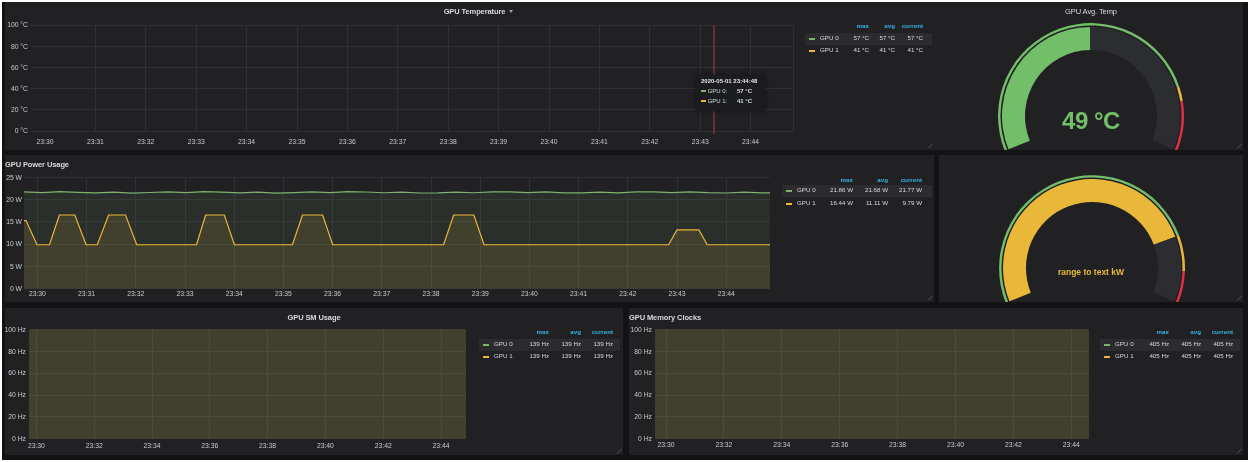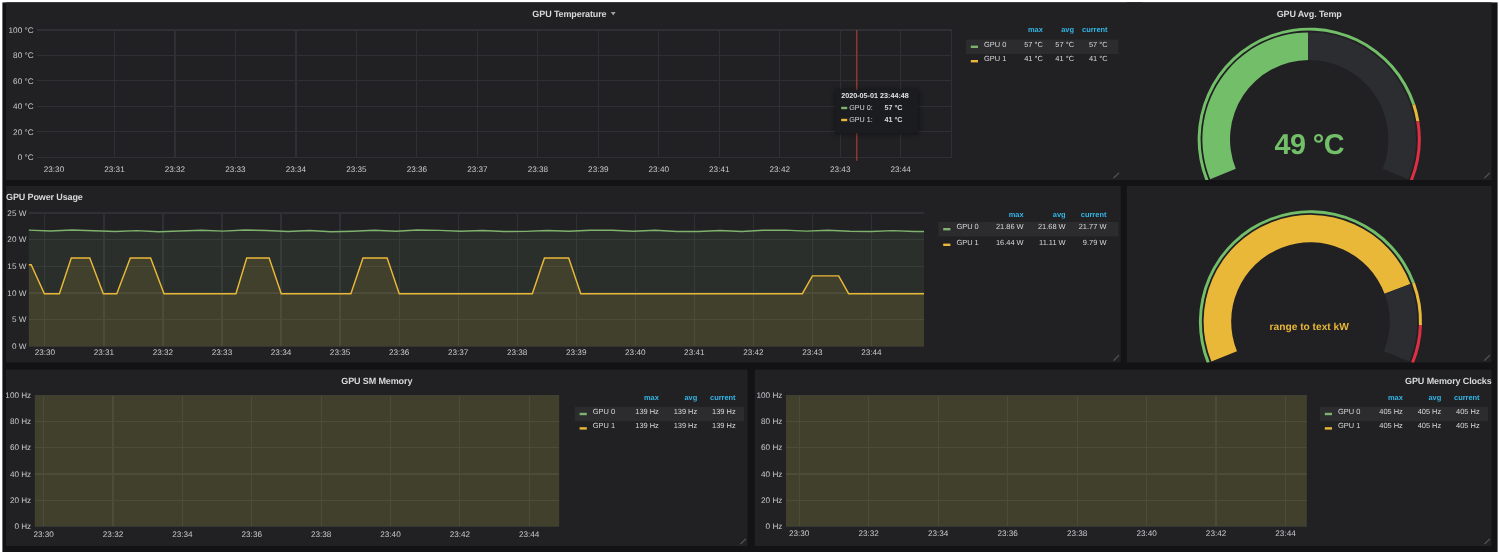--- a/index.html
+++ b/index.html
@@ -65,21 +65,21 @@
 <div style="position:absolute;left:804px;top:47.8px;width:6px;height:2px;background:#eab839"></div>
 <div style="position:absolute;left:815px;top:43.8px;font-size:6.2px;color:#d8d9da;white-space:nowrap">GPU 1</div>
 <div style="position:absolute;left:804px;top:43.8px;width:60px;text-align:right;font-size:6.2px;color:#d8d9da;white-space:nowrap">41 °C</div>
 <div style="position:absolute;left:830px;top:43.8px;width:60px;text-align:right;font-size:6.2px;color:#d8d9da;white-space:nowrap">41 °C</div>
 <div style="position:absolute;left:858px;top:43.8px;width:60px;text-align:right;font-size:6.2px;color:#d8d9da;white-space:nowrap">41 °C</div>
       <svg width="929" height="148" style="position:absolute;left:0;top:0;pointer-events:none">
         <line x1="923" y1="146.5" x2="927.5" y2="142" stroke="#58585c" stroke-width="1"></line>
       </svg>
     </div>
 <div style="position:absolute;left:937px;top:0px;width:304px;height:148px;background:#212124">
-      <div style="position:absolute;left:0;top:5px;width:100%;text-align:center;font-size:7.5px;font-weight:bold;color:#d8d9da;letter-spacing:-0.1px">GPU Avg. Temp</div>
+      <div style="position:absolute;left:0;top:5px;width:100%;text-align:center;font-size:7.5px;font-weight:normal;color:#d8d9da;letter-spacing:-0.1px">GPU Avg. Temp</div>
       <svg width="304" height="148" viewBox="0 0 304 148" style="position:absolute;left:0;top:0">
 <path d="M69.48,147.34 A89,89 0 0 1 150.96,25.01 L151.23,48.00 A66,66 0 0 0 90.81,138.72 Z" fill="#73bf69"></path>
 <path d="M150.96,25.01 A89,89 0 0 1 234.52,147.34 L213.19,138.72 A66,66 0 0 0 151.23,48.00 Z" fill="#2c2d31"></path>
 <path d="M65.77,148.84 A93,93 0 1 1 240.29,84.77 L237.91,85.55 A90.5,90.5 0 1 0 68.09,147.90 Z" fill="#73bf69"></path>
 <path d="M240.29,84.77 A93,93 0 0 1 243.76,98.87 L241.30,99.28 A90.5,90.5 0 0 0 237.91,85.55 Z" fill="#eab839"></path>
 <path d="M243.76,98.87 A93,93 0 0 1 238.23,148.84 L235.91,147.90 A90.5,90.5 0 0 0 241.30,99.28 Z" fill="#e02f44"></path>
 <text x="152" y="126.5" text-anchor="middle" font-size="24" font-weight="bold" letter-spacing="-0.5" fill="#73bf69">49 °C</text>
 </svg>
       <svg width="304" height="148" style="position:absolute;left:0;top:0;pointer-events:none">
         <line x1="298" y1="146.5" x2="302.5" y2="142" stroke="#58585c" stroke-width="1"></line>
@@ -160,21 +160,21 @@
 <path d="M66.77,147.84 A93,93 0 1 1 240.08,80.34 L237.74,81.22 A90.5,90.5 0 1 0 69.09,146.90 Z" fill="#73bf69"></path>
 <path d="M240.08,80.34 A93,93 0 0 1 245.95,115.99 L243.45,115.91 A90.5,90.5 0 0 0 237.74,81.22 Z" fill="#eab839"></path>
 <path d="M245.95,115.99 A93,93 0 0 1 239.23,147.84 L236.91,146.90 A90.5,90.5 0 0 0 243.45,115.91 Z" fill="#e02f44"></path>
 <text x="152" y="120" text-anchor="middle" font-size="8.5" font-weight="bold" fill="#eab839">range to text kW</text>
 </svg>
       <svg width="304" height="147" style="position:absolute;left:0;top:0;pointer-events:none">
         <line x1="298" y1="145.5" x2="302.5" y2="141" stroke="#58585c" stroke-width="1"></line>
       </svg>
     </div>
 <div style="position:absolute;left:3px;top:306px;width:618px;height:147px;background:#212124">
-      <div style="position:absolute;left:0;top:5px;width:100%;text-align:center;font-size:7.5px;font-weight:bold;color:#d8d9da;letter-spacing:-0.1px">GPU SM Memory</div>
+      <div style="position:absolute;left:0;top:5px;width:100%;text-align:center;font-size:7.5px;font-weight:bold;color:#d8d9da;letter-spacing:-0.1px">GPU SM Usage</div>
       <svg width="618" height="147" viewBox="0 0 618 147" style="position:absolute;left:0;top:0">
 <line x1="24" y1="21.5" x2="461" y2="21.5" stroke="#2e3033" stroke-width="1" shape-rendering="crispEdges"></line>
 <line x1="24" y1="43.3" x2="461" y2="43.3" stroke="#2e3033" stroke-width="1" shape-rendering="crispEdges"></line>
 <line x1="24" y1="65.1" x2="461" y2="65.1" stroke="#2e3033" stroke-width="1" shape-rendering="crispEdges"></line>
 <line x1="24" y1="87.0" x2="461" y2="87.0" stroke="#2e3033" stroke-width="1" shape-rendering="crispEdges"></line>
 <line x1="24" y1="108.8" x2="461" y2="108.8" stroke="#2e3033" stroke-width="1" shape-rendering="crispEdges"></line>
 <line x1="24" y1="130.6" x2="461" y2="130.6" stroke="#2e3033" stroke-width="1" shape-rendering="crispEdges"></line>
 <line x1="31.4" y1="21.5" x2="31.4" y2="130.6" stroke="#2e3033" stroke-width="1" shape-rendering="crispEdges"></line>
 <line x1="89.2" y1="21.5" x2="89.2" y2="130.6" stroke="#2e3033" stroke-width="1" shape-rendering="crispEdges"></line>
 <line x1="147.0" y1="21.5" x2="147.0" y2="130.6" stroke="#2e3033" stroke-width="1" shape-rendering="crispEdges"></line>
@@ -212,21 +212,21 @@
 <div style="position:absolute;left:478px;top:48px;width:6px;height:2px;background:#eab839"></div>
 <div style="position:absolute;left:489px;top:44px;font-size:6.2px;color:#d8d9da;white-space:nowrap">GPU 1</div>
 <div style="position:absolute;left:484px;top:44px;width:60px;text-align:right;font-size:6.2px;color:#d8d9da;white-space:nowrap">139 Hz</div>
 <div style="position:absolute;left:516px;top:44px;width:60px;text-align:right;font-size:6.2px;color:#d8d9da;white-space:nowrap">139 Hz</div>
 <div style="position:absolute;left:548px;top:44px;width:60px;text-align:right;font-size:6.2px;color:#d8d9da;white-space:nowrap">139 Hz</div>
       <svg width="618" height="147" style="position:absolute;left:0;top:0;pointer-events:none">
         <line x1="612" y1="145.5" x2="616.5" y2="141" stroke="#58585c" stroke-width="1"></line>
       </svg>
     </div>
 <div style="position:absolute;left:627px;top:306px;width:614px;height:147px;background:#212124">
-      <div style="position:absolute;left:0;top:5px;width:100%;text-align:right;font-size:7.5px;font-weight:bold;color:#d8d9da;letter-spacing:-0.1px">GPU Memory Clocks</div>
+      <div style="position:absolute;left:0;top:5px;width:100%;text-align:left;font-size:7.5px;font-weight:bold;color:#d8d9da;letter-spacing:-0.1px">GPU Memory Clocks</div>
       <svg width="614" height="147" viewBox="0 0 614 147" style="position:absolute;left:0;top:0">
 <line x1="26" y1="21.5" x2="460" y2="21.5" stroke="#2e3033" stroke-width="1" shape-rendering="crispEdges"></line>
 <line x1="26" y1="43.3" x2="460" y2="43.3" stroke="#2e3033" stroke-width="1" shape-rendering="crispEdges"></line>
 <line x1="26" y1="65.1" x2="460" y2="65.1" stroke="#2e3033" stroke-width="1" shape-rendering="crispEdges"></line>
 <line x1="26" y1="87.0" x2="460" y2="87.0" stroke="#2e3033" stroke-width="1" shape-rendering="crispEdges"></line>
 <line x1="26" y1="108.8" x2="460" y2="108.8" stroke="#2e3033" stroke-width="1" shape-rendering="crispEdges"></line>
 <line x1="26" y1="130.6" x2="460" y2="130.6" stroke="#2e3033" stroke-width="1" shape-rendering="crispEdges"></line>
 <line x1="37.0" y1="21.5" x2="37.0" y2="130.6" stroke="#2e3033" stroke-width="1" shape-rendering="crispEdges"></line>
 <line x1="94.9" y1="21.5" x2="94.9" y2="130.6" stroke="#2e3033" stroke-width="1" shape-rendering="crispEdges"></line>
 <line x1="152.8" y1="21.5" x2="152.8" y2="130.6" stroke="#2e3033" stroke-width="1" shape-rendering="crispEdges"></line>

